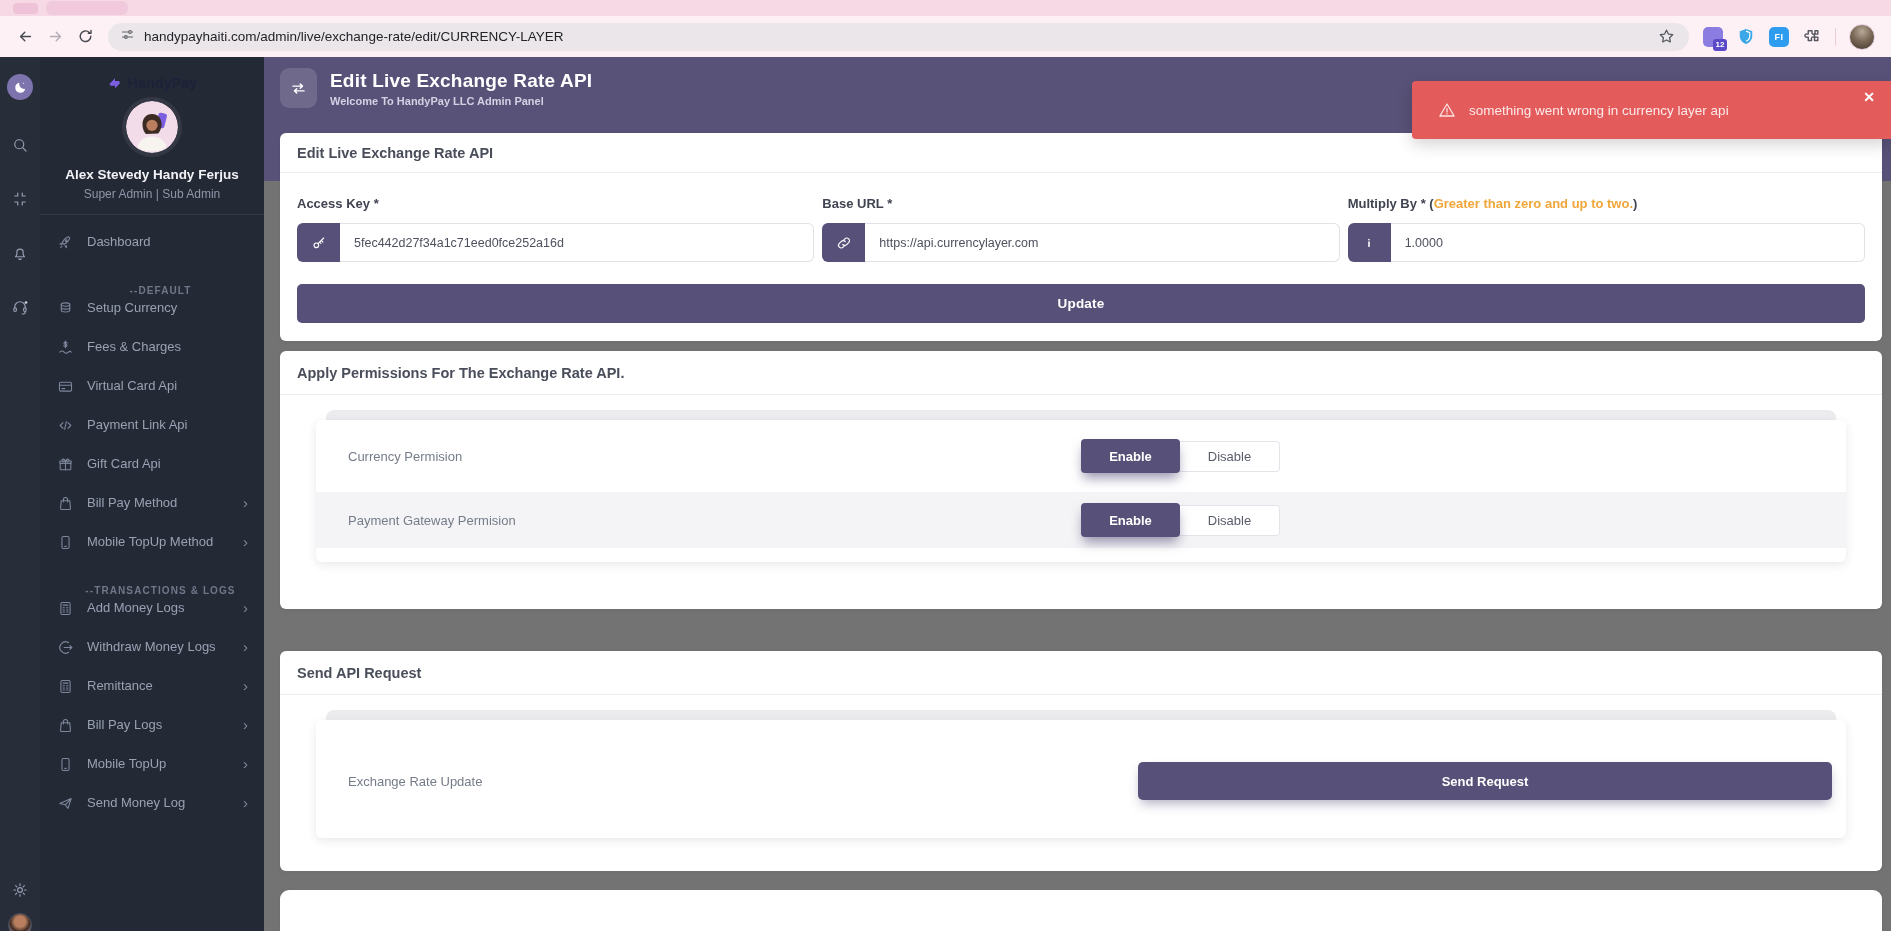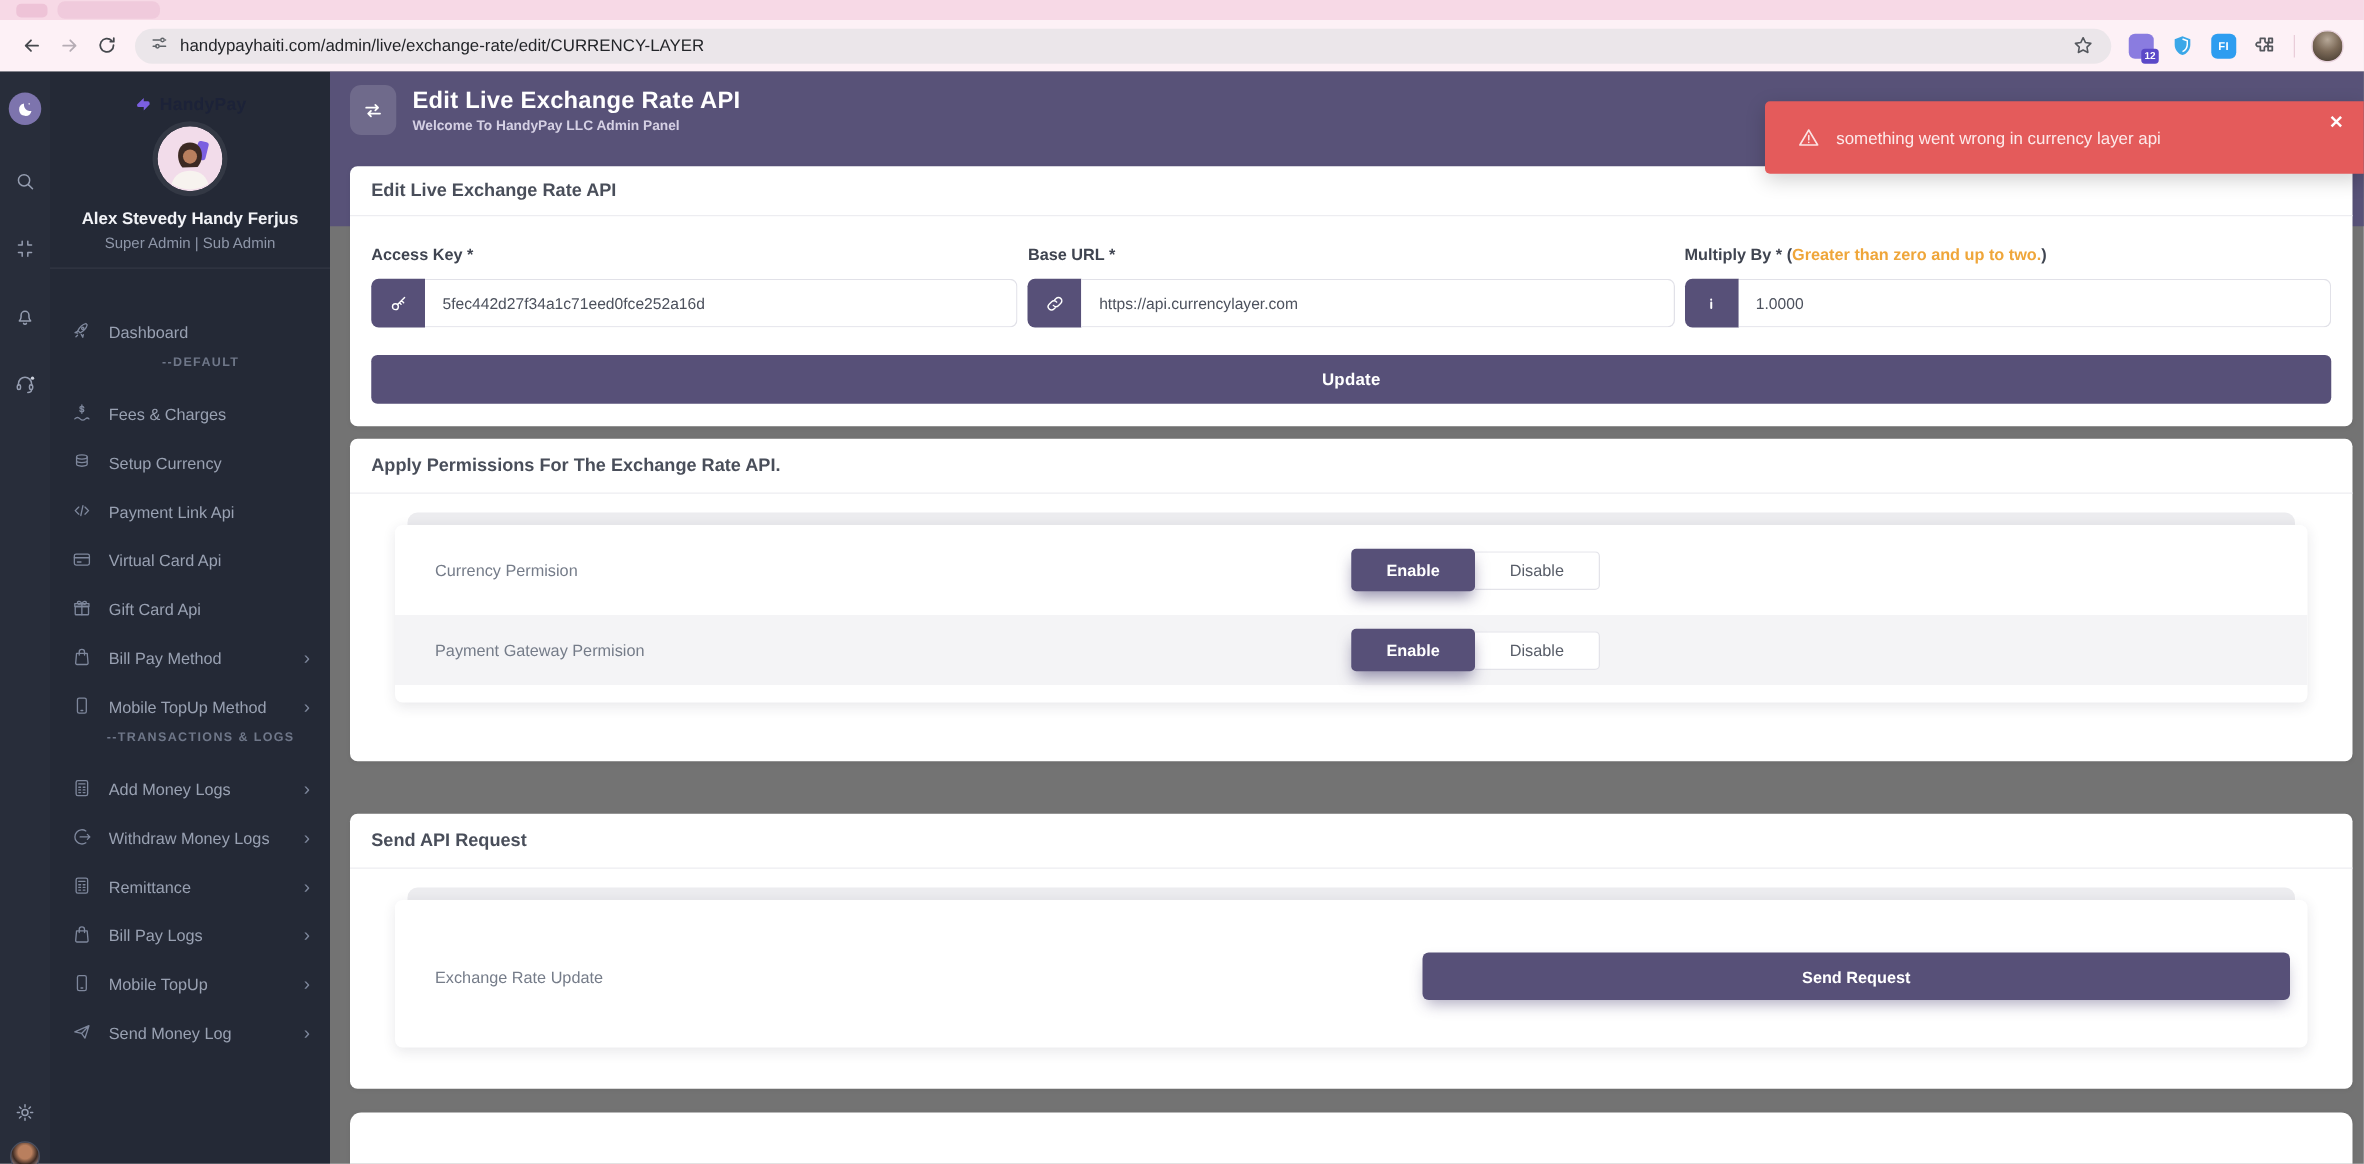--- a/index.html
+++ b/index.html
@@ -39,21 +39,21 @@
   .sidebar { position:absolute; left:40px; top:57px; width:224px; height:874px; background:#242936; z-index:10; overflow:hidden; }
   .logo-row { display:flex; align-items:center; justify-content:center; gap:5px; padding-top:18px; }
   .logo-row svg { width:16px; height:16px; }
   .logo-text { font-size:14px; font-weight:bold; color:#1c2238; letter-spacing:.2px; }
   .side-avatar { width:52px; height:52px; border-radius:50%; margin:10px auto 0; display:block; box-shadow:0 0 0 4px rgba(255,255,255,0.07); }
   .side-name { margin-top:14px; text-align:center; font-size:13.5px; font-weight:bold; color:#f2f3f7; }
   .side-role { margin-top:5px; text-align:center; font-size:12px; color:#8e96a8; }
   .side-divider { margin-top:13px; border-top:1px solid rgba(255,255,255,0.07); }
   .nav { padding-top:19px; }
   .nav-section { margin:12px 0 4px 17px; font-size:10px; font-weight:bold; letter-spacing:1.1px; color:#6f7789; text-transform:uppercase;text-align:center; }
-  .nav-item { height:39px; display:flex; align-items:flex-end; padding-left:17px; cursor:pointer; }
+  .nav-item { height:39px; display:flex; align-items:flex-start; padding-left:17px; cursor:pointer; }
   .nav-ico { width:17px; height:17px; margin-right:13px; flex:none; }
   .nav-ico svg { width:17px; height:17px; stroke:#7e879c; fill:none; stroke-width:1.5; stroke-linecap:round; stroke-linejoin:round; }
   .nav-label { font-size:13px; color:#99a1b2; white-space:nowrap; }
   .nav-chev { margin-left:auto; margin-right:16px; color:#7e879c; font-size:15px; line-height:1; }
 
   .main { position:absolute; left:264px; top:57px; width:1627px; height:874px; background:#737373; z-index:5; }
   .band { position:absolute; left:0; top:0; width:100%; height:124px; background:#585278; }
   .page-head { position:absolute; left:16px; top:11px; display:flex; align-items:center; gap:13px; z-index:2; }
   .head-icon { width:37px; height:40px; border-radius:9px; background:rgba(255,255,255,0.14); display:flex; align-items:center; justify-content:center; }
   .head-icon svg { width:19px; height:19px; stroke:#fff; fill:none; stroke-width:1.8; stroke-linecap:round; stroke-linejoin:round; }
@@ -215,44 +215,44 @@
         <span class="nav-ico"><svg viewBox="0 0 24 24">
             <path d="M16.5 4c-4 1-7 4-9 8l2.5 2.5c4-2 7-5 8-9z"></path>
             <circle cx="13" cy="9.5" r="1.3"></circle>
             <path d="M7.5 12.5l-3.2 1.7 3 .6M11.3 16.3l1.7 3.2.6-3M5.3 19l1.8-1.8"></path>
           </svg></span>
         <span class="nav-label">Dashboard</span>
       </div>
       <div class="nav-section">--Default</div>
       <div class="nav-item">
         <span class="nav-ico"><svg viewBox="0 0 24 24">
+            <ellipse cx="12" cy="6.5" rx="6" ry="2.4"></ellipse>
+            <path d="M6 6.5v4c0 1.3 2.7 2.4 6 2.4s6-1.1 6-2.4v-4M6 10.5v4c0 1.3 2.7 2.4 6 2.4s6-1.1 6-2.4v-4"></path>
+          </svg></span>
+        <span class="nav-label">Setup Currency</span>
+      </div>
+      <div class="nav-item">
+        <span class="nav-ico"><svg viewBox="0 0 24 24">
             <path d="M14.2 6c0-1-1-1.6-2.2-1.6S9.8 5 9.8 6s1 1.5 2.2 1.5 2.2.5 2.2 1.5-1 1.6-2.2 1.6S9.8 10 9.8 9M12 2.8v9.4"></path>
             <path d="M4 18.5c2-2 4-2 6 0s4 2 6 0 3-1 4 0"></path>
           </svg></span>
         <span class="nav-label">Fees &amp; Charges</span>
       </div>
       <div class="nav-item">
         <span class="nav-ico"><svg viewBox="0 0 24 24">
-            <ellipse cx="12" cy="6.5" rx="6" ry="2.4"></ellipse>
-            <path d="M6 6.5v4c0 1.3 2.7 2.4 6 2.4s6-1.1 6-2.4v-4M6 10.5v4c0 1.3 2.7 2.4 6 2.4s6-1.1 6-2.4v-4"></path>
-          </svg></span>
-        <span class="nav-label">Setup Currency</span>
-      </div>
-      <div class="nav-item">
-        <span class="nav-ico"><svg viewBox="0 0 24 24">
-            <path d="M8.5 8l-4 4 4 4M15.5 8l4 4-4 4M13.2 6.5l-2.4 11"></path>
-          </svg></span>
-        <span class="nav-label">Payment Link Api</span>
-      </div>
-      <div class="nav-item">
-        <span class="nav-ico"><svg viewBox="0 0 24 24">
             <rect x="3.5" y="6" width="17" height="12.5" rx="2"></rect>
             <path d="M3.5 10.2h17M7 15h4"></path>
           </svg></span>
         <span class="nav-label">Virtual Card Api</span>
+      </div>
+      <div class="nav-item">
+        <span class="nav-ico"><svg viewBox="0 0 24 24">
+            <path d="M8.5 8l-4 4 4 4M15.5 8l4 4-4 4M13.2 6.5l-2.4 11"></path>
+          </svg></span>
+        <span class="nav-label">Payment Link Api</span>
       </div>
       <div class="nav-item">
         <span class="nav-ico"><svg viewBox="0 0 24 24">
             <rect x="4.5" y="10.2" width="15" height="9.3" rx="1"></rect>
             <path d="M4 7h16v3.2H4zM12 7v12.5M12 7c-1.5-3-5-3.5-5-1s3 1.5 5 1zM12 7c1.5-3 5-3.5 5-1s-3 1.5-5 1z"></path>
           </svg></span>
         <span class="nav-label">Gift Card Api</span>
       </div>
       <div class="nav-item">
         <span class="nav-ico"><svg viewBox="0 0 24 24">

